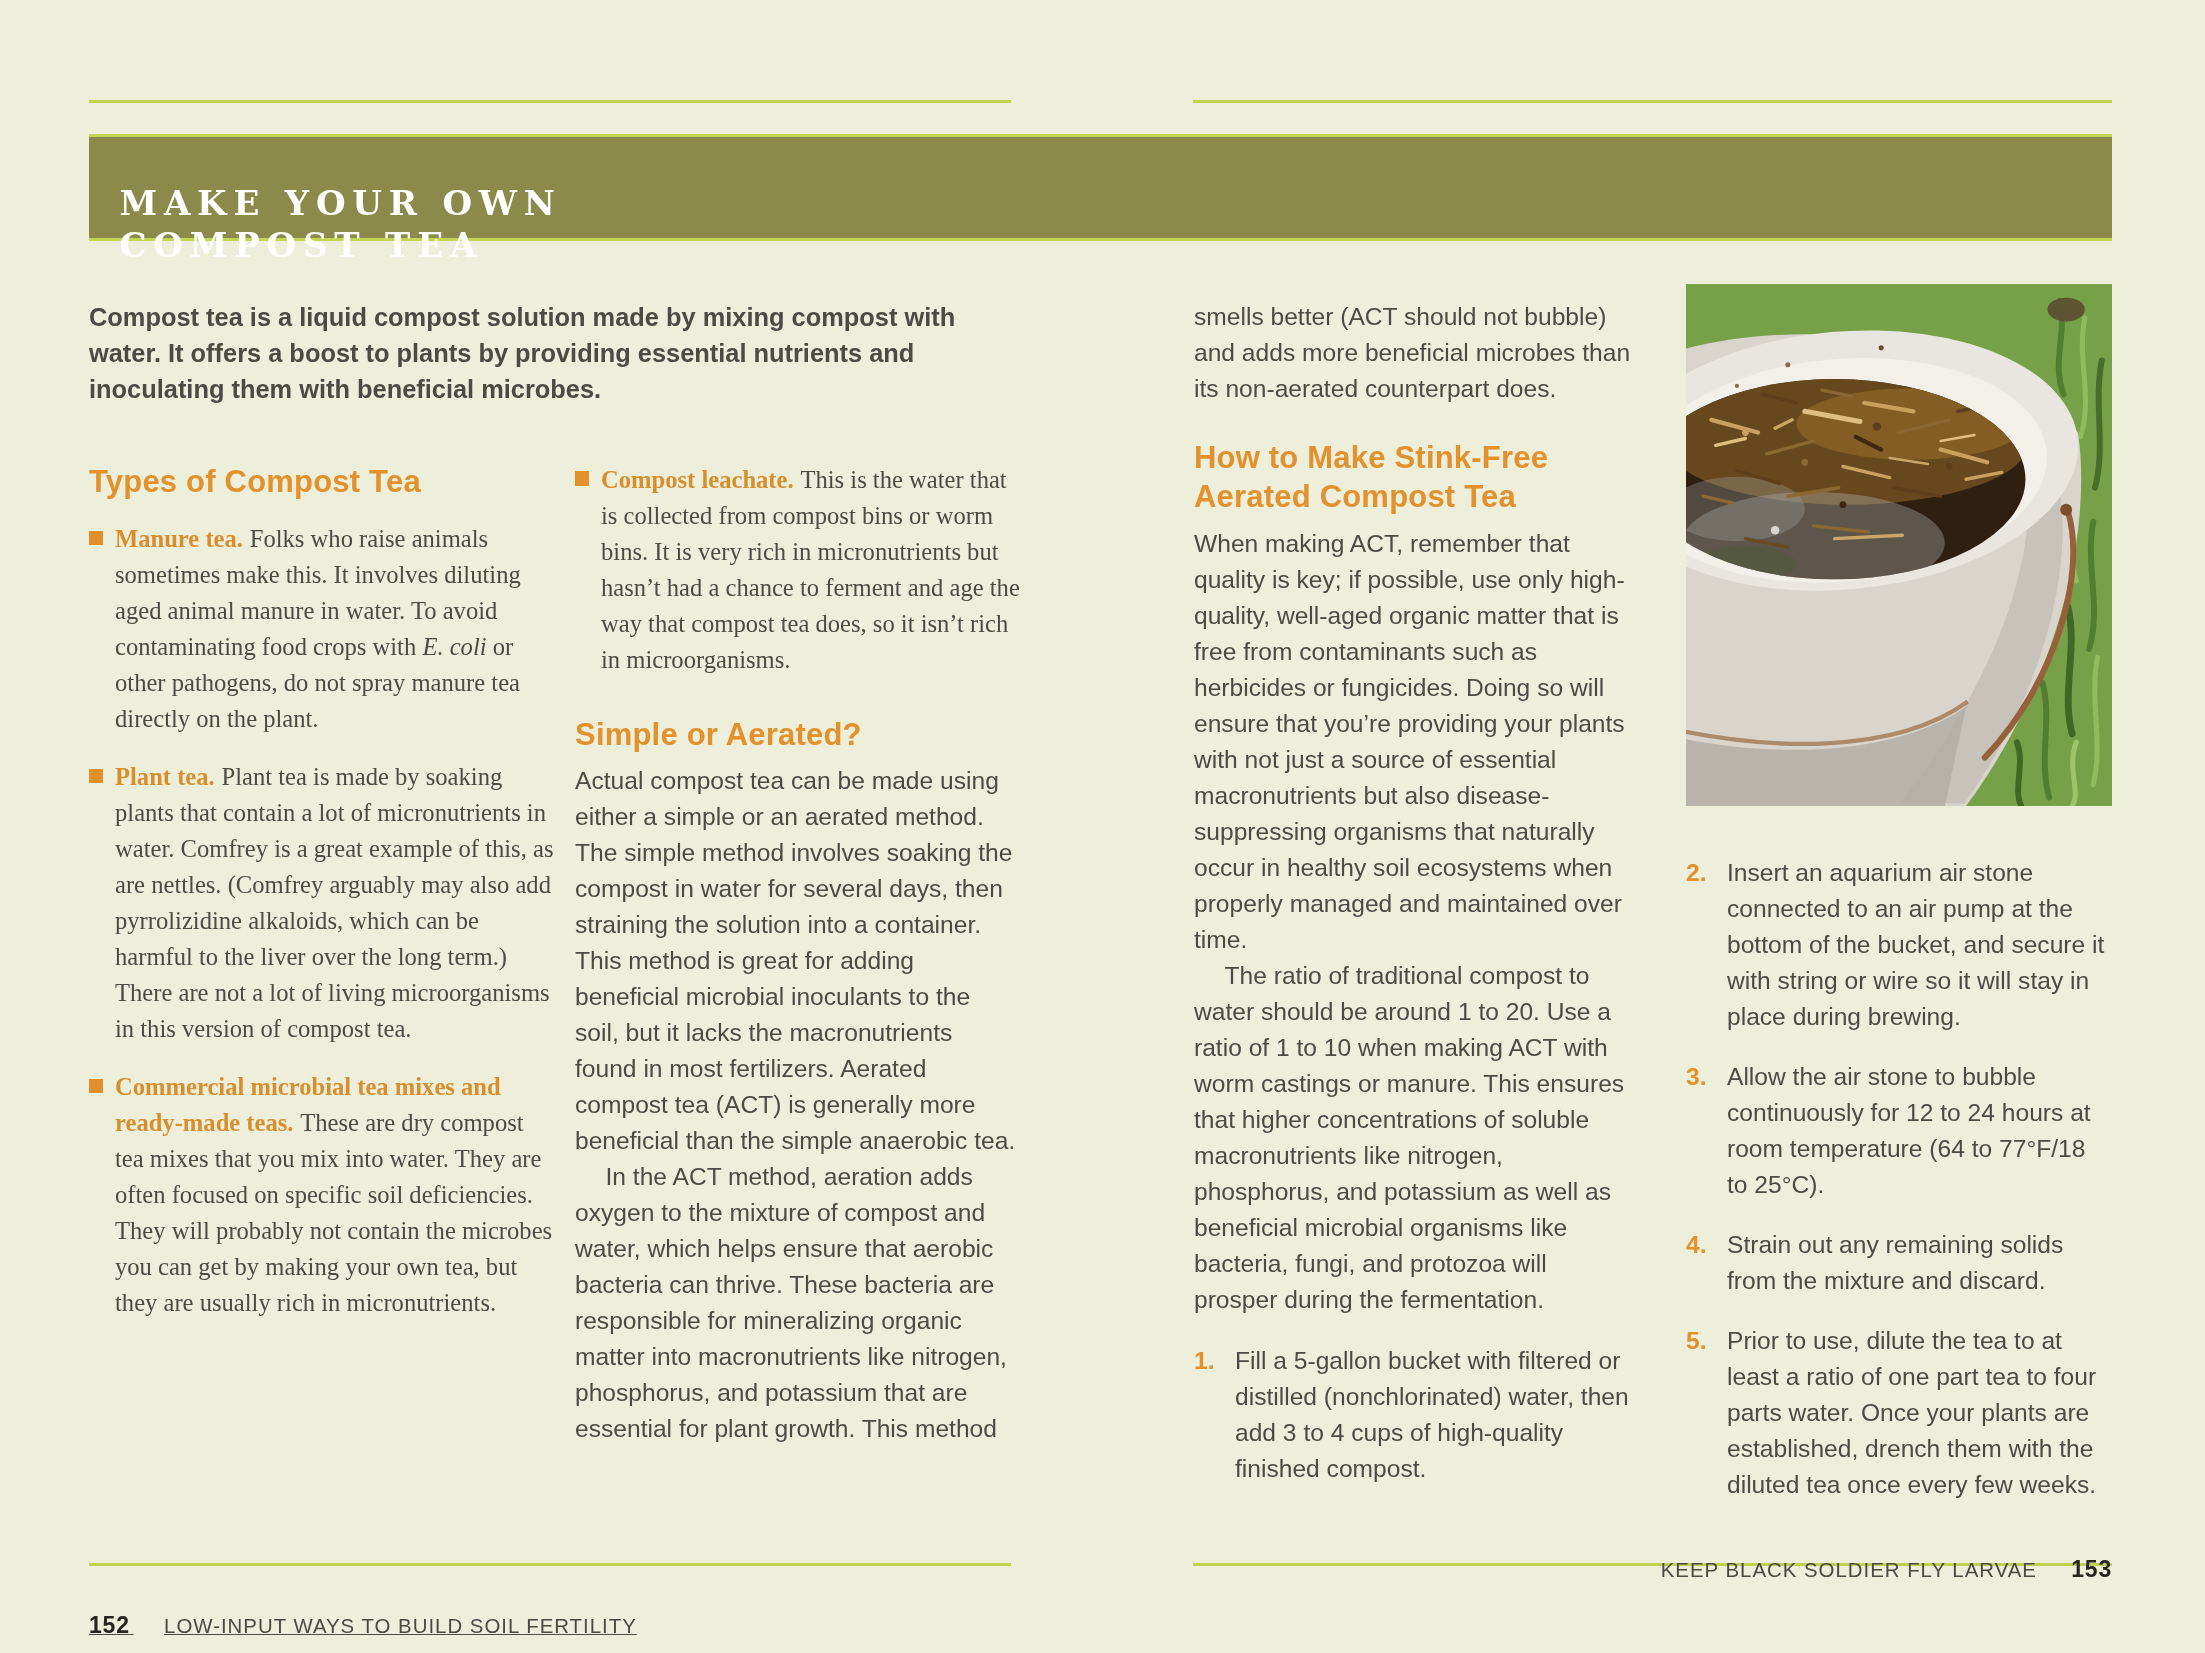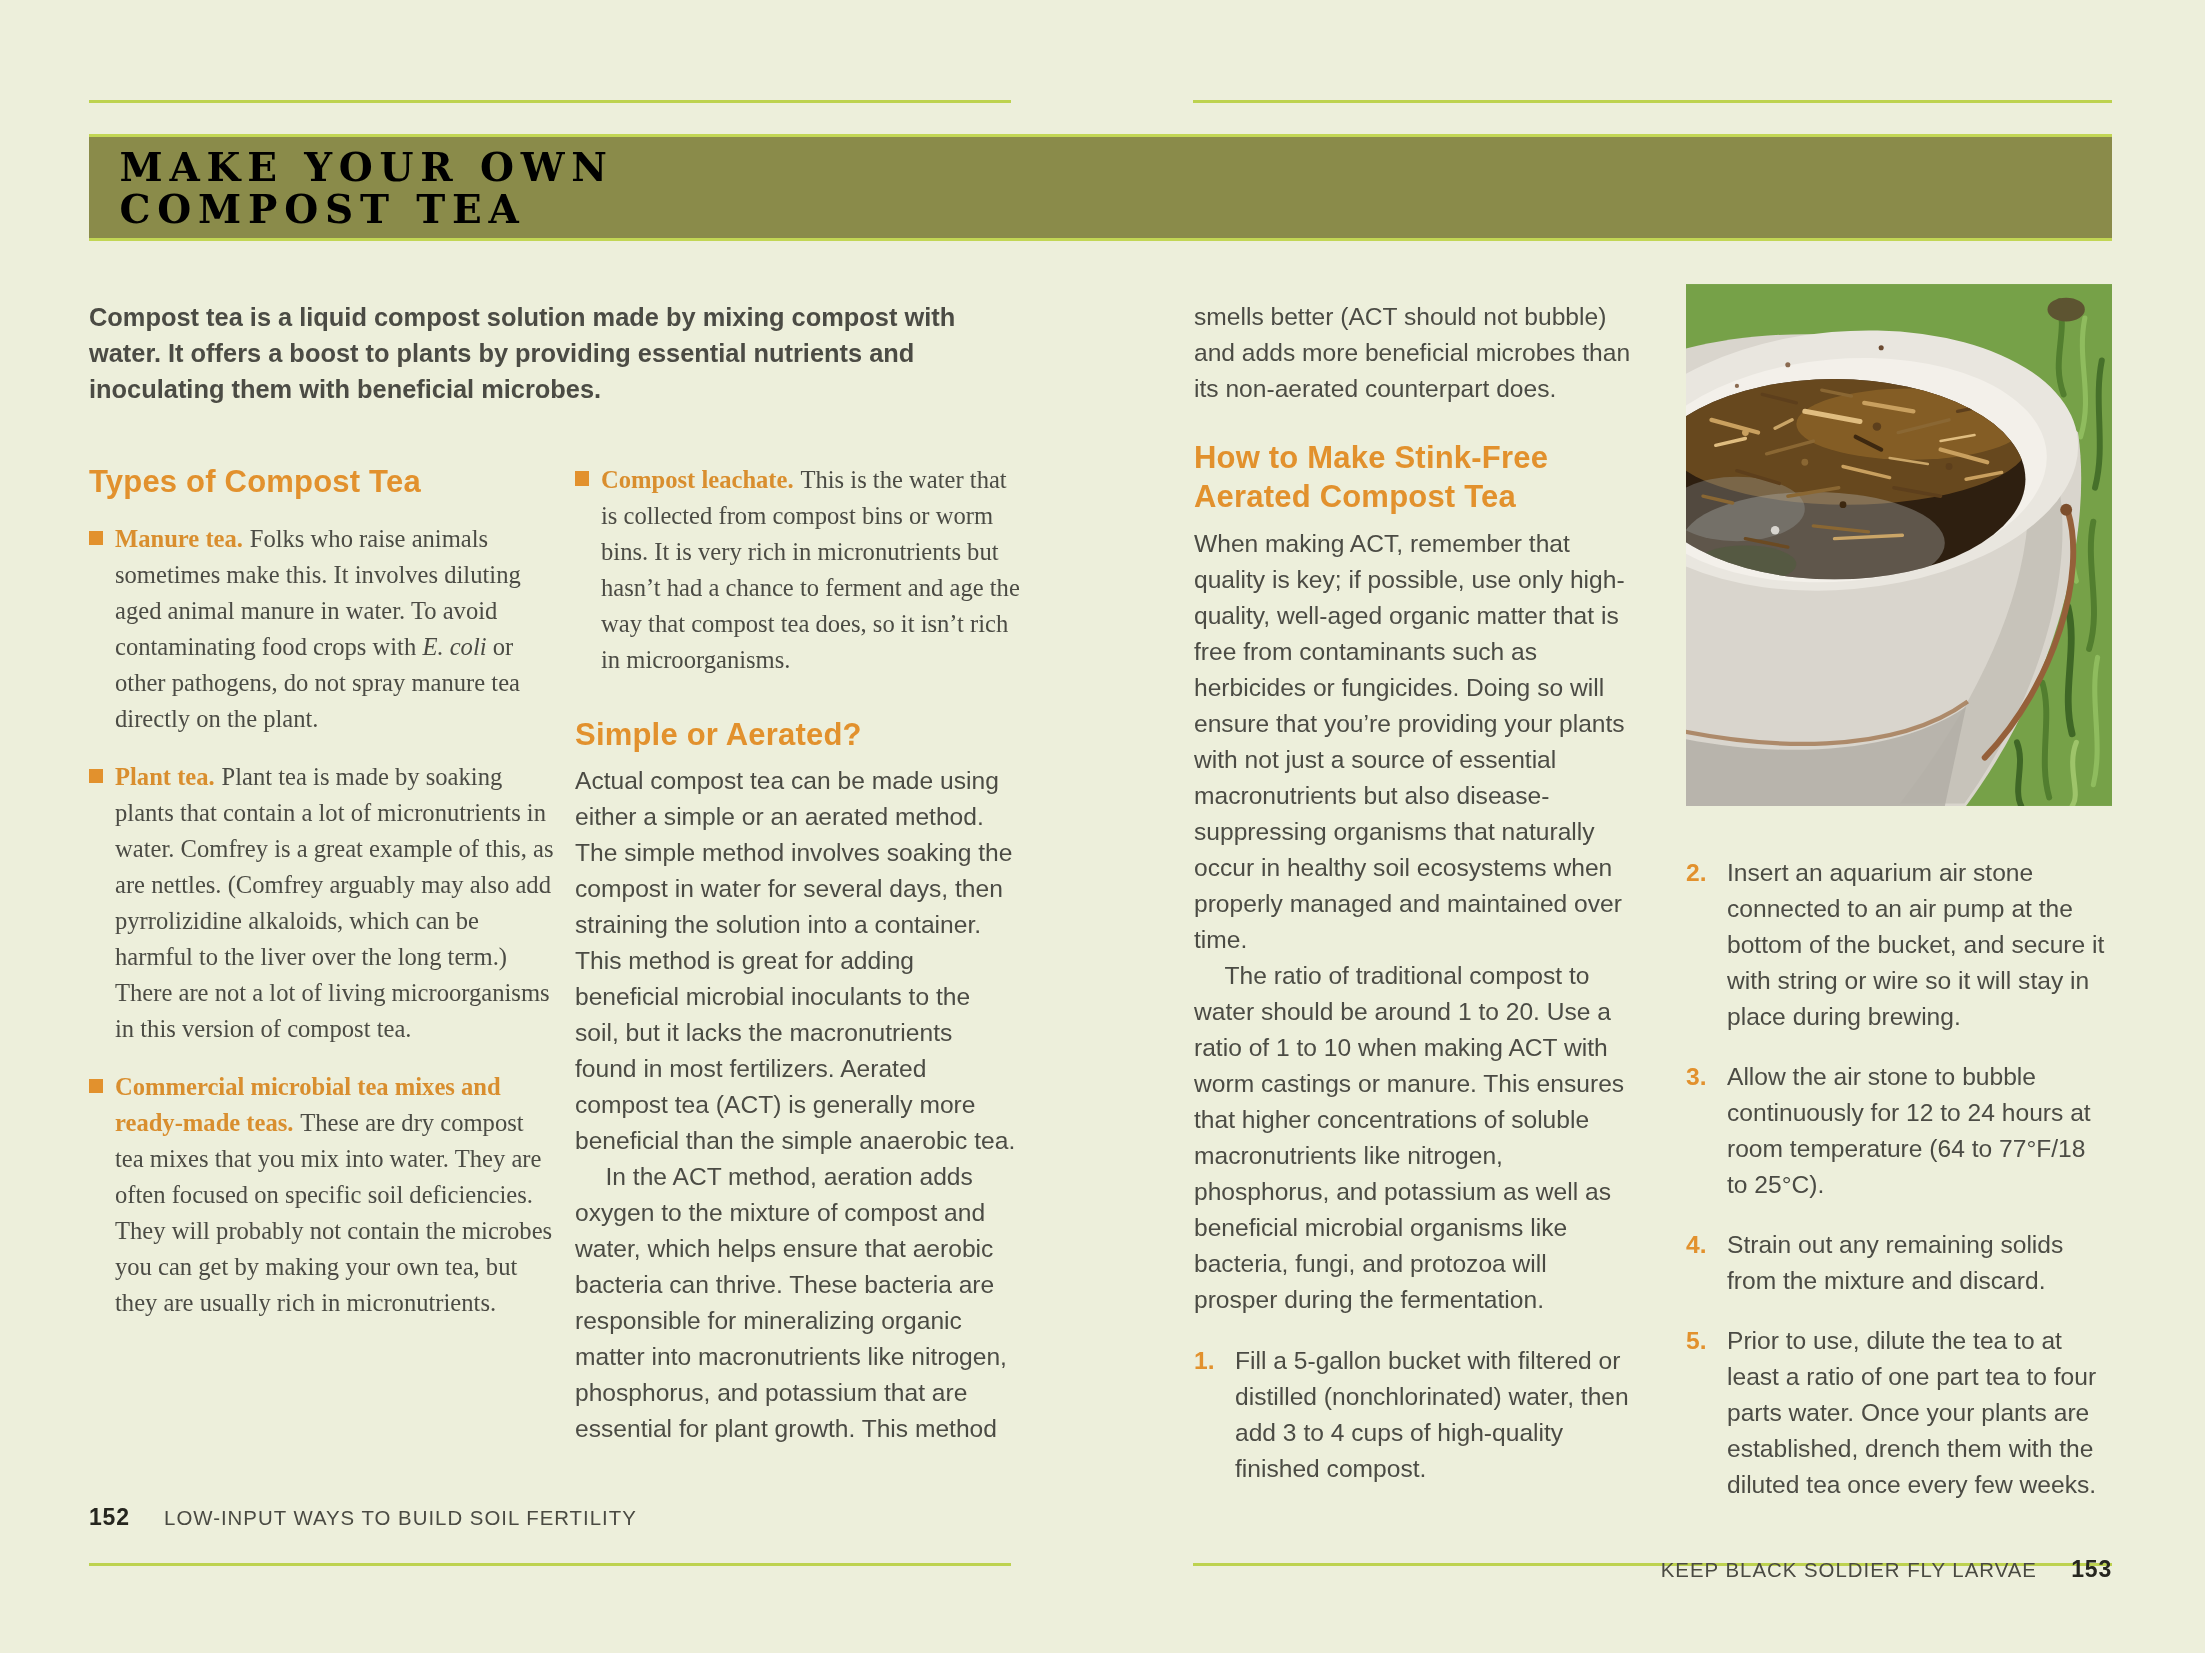--- a/index.html
+++ b/index.html
@@ -17,22 +17,22 @@
   .rule-bot-right{left:1193px;top:1563px;width:919px;}
 
   .banner{
     position:absolute;left:89px;top:134px;width:2023px;height:107px;
     background:#8a8b4a;
     border-top:3.4px solid #c2d654;border-bottom:3.4px solid #c2d654;
     box-sizing:border-box;
   }
   .banner-title{
     font-family:"DejaVu Serif",serif;font-weight:bold;
-    font-size:39px;line-height:42px;letter-spacing:6.8px;
-    color:#000000;padding:8.5px 0 0 30.5px;
+    font-size:34px;line-height:42px;letter-spacing:6.8px;
+    color:#ffffff;padding:8.5px 0 0 30.5px;margin-top:36px;
   }
 
   .intro{
     position:absolute;left:89px;top:299px;width:925px;
     font-size:25.4px;line-height:36px;font-weight:bold;
   }
 
   .col{position:absolute;font-size:24.6px;line-height:36px;}
   .colA{left:89px;top:462px;width:468px;}
   .colB{left:575px;top:462px;width:445px;}
@@ -59,21 +59,21 @@
 
   .step{position:relative;padding-left:41px;margin-bottom:24px;}
   .step .num{position:absolute;left:0;top:0;font-weight:bold;color:#e2912d;}
   .colC .step{margin-top:25.4px;margin-bottom:0;}
 
   .photo{
     position:absolute;left:0;top:0;width:426px;height:522px;display:block;
   }
   .steps-after-photo{position:absolute;left:0;top:571px;width:426px;}
 
-  .footer-left{position:absolute;left:89px;top:1504px;white-space:nowrap;}
+  .footer-left{position:absolute;left:89px;top:1612px;white-space:nowrap;text-decoration:underline;}
   .footer-right{position:absolute;right:93px;top:1556px;white-space:nowrap;text-align:right;}
   .pagenum{font-weight:bold;font-size:23px;color:#26261f;letter-spacing:0.8px;}
   .runhead{font-size:20.4px;color:#4a4a42;letter-spacing:1px;margin:0 0 0 30.5px;}
   .footer-right .runhead{margin:0 30.5px 0 0;}
 </style>
 </head>
 <body>
 
 <div class="rule rule-top-left"></div>
 <div class="rule rule-top-right"></div>

